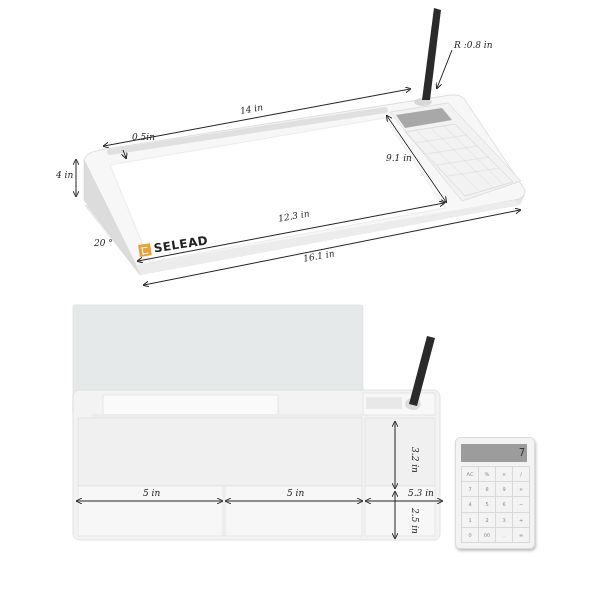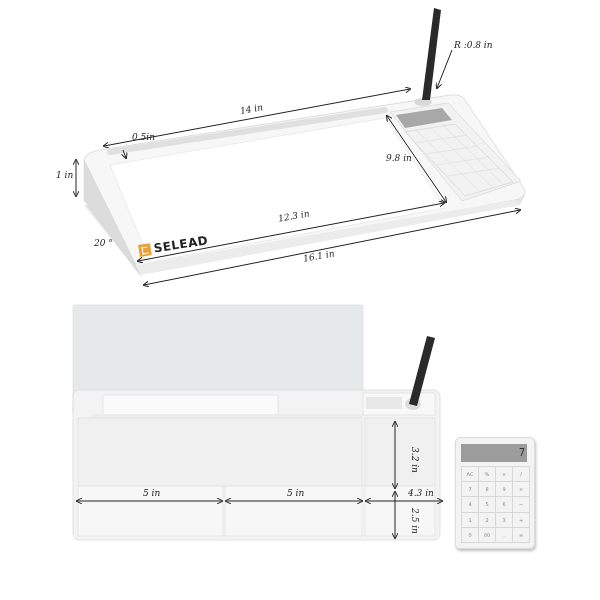--- a/index.html
+++ b/index.html
@@ -93,34 +93,34 @@
       <line x1="226" y1="501" x2="362" y2="501" stroke="#222" stroke-width="1" marker-start="url(#at)" marker-end="url(#ah)"></line>
       <line x1="366" y1="501" x2="442" y2="501" stroke="#222" stroke-width="1" marker-start="url(#at)" marker-end="url(#ah)"></line>
       <line x1="395" y1="422" x2="395" y2="488" stroke="#222" stroke-width="1" marker-start="url(#at)" marker-end="url(#ah)"></line>
       <line x1="395" y1="492" x2="395" y2="538" stroke="#222" stroke-width="1" marker-start="url(#at)" marker-end="url(#ah)"></line>
     </g>
   </svg>
 
   <span class="dim" style="left:454px;top:40px">R :0.8 in</span>
   <span class="dim" style="left:240px;top:104px;transform:rotate(-10deg)">14 in</span>
   <span class="dim" style="left:132px;top:132px">0.5in</span>
-  <span class="dim" style="left:56px;top:170px">1 in</span>
-  <span class="dim" style="left:386px;top:153px">9.8 in</span>
+  <span class="dim" style="left:56px;top:170px">4 in</span>
+  <span class="dim" style="left:386px;top:153px">9.1 in</span>
   <span class="dim" style="left:278px;top:211px;transform:rotate(-10deg)">12.3 in</span>
   <span class="dim" style="left:94px;top:238px">20 °</span>
   <span class="dim" style="left:303px;top:251px;transform:rotate(-10deg)">16.1 in</span>
 
   <div class="brand" style="left:139px;top:244px">
     <span class="brand-logo"></span>
     <span class="brand-text">SELEAD</span>
   </div>
 
   <span class="dim" style="left:143px;top:488px">5 in</span>
   <span class="dim" style="left:287px;top:488px">5 in</span>
-  <span class="dim" style="left:408px;top:488px">4.3 in</span>
+  <span class="dim" style="left:408px;top:488px">5.3 in</span>
   <span class="dim" style="left:402px;top:455px;transform:rotate(90deg)">3.2 in</span>
   <span class="dim" style="left:402px;top:516px;transform:rotate(90deg)">2.5 in</span>
 
   <div class="calc2">
     <div class="calc2-screen">7</div>
     <div class="calc2-grid">
       <span class="key">AC</span>
       <span class="key">%</span>
       <span class="key">×</span>
       <span class="key">/</span>

